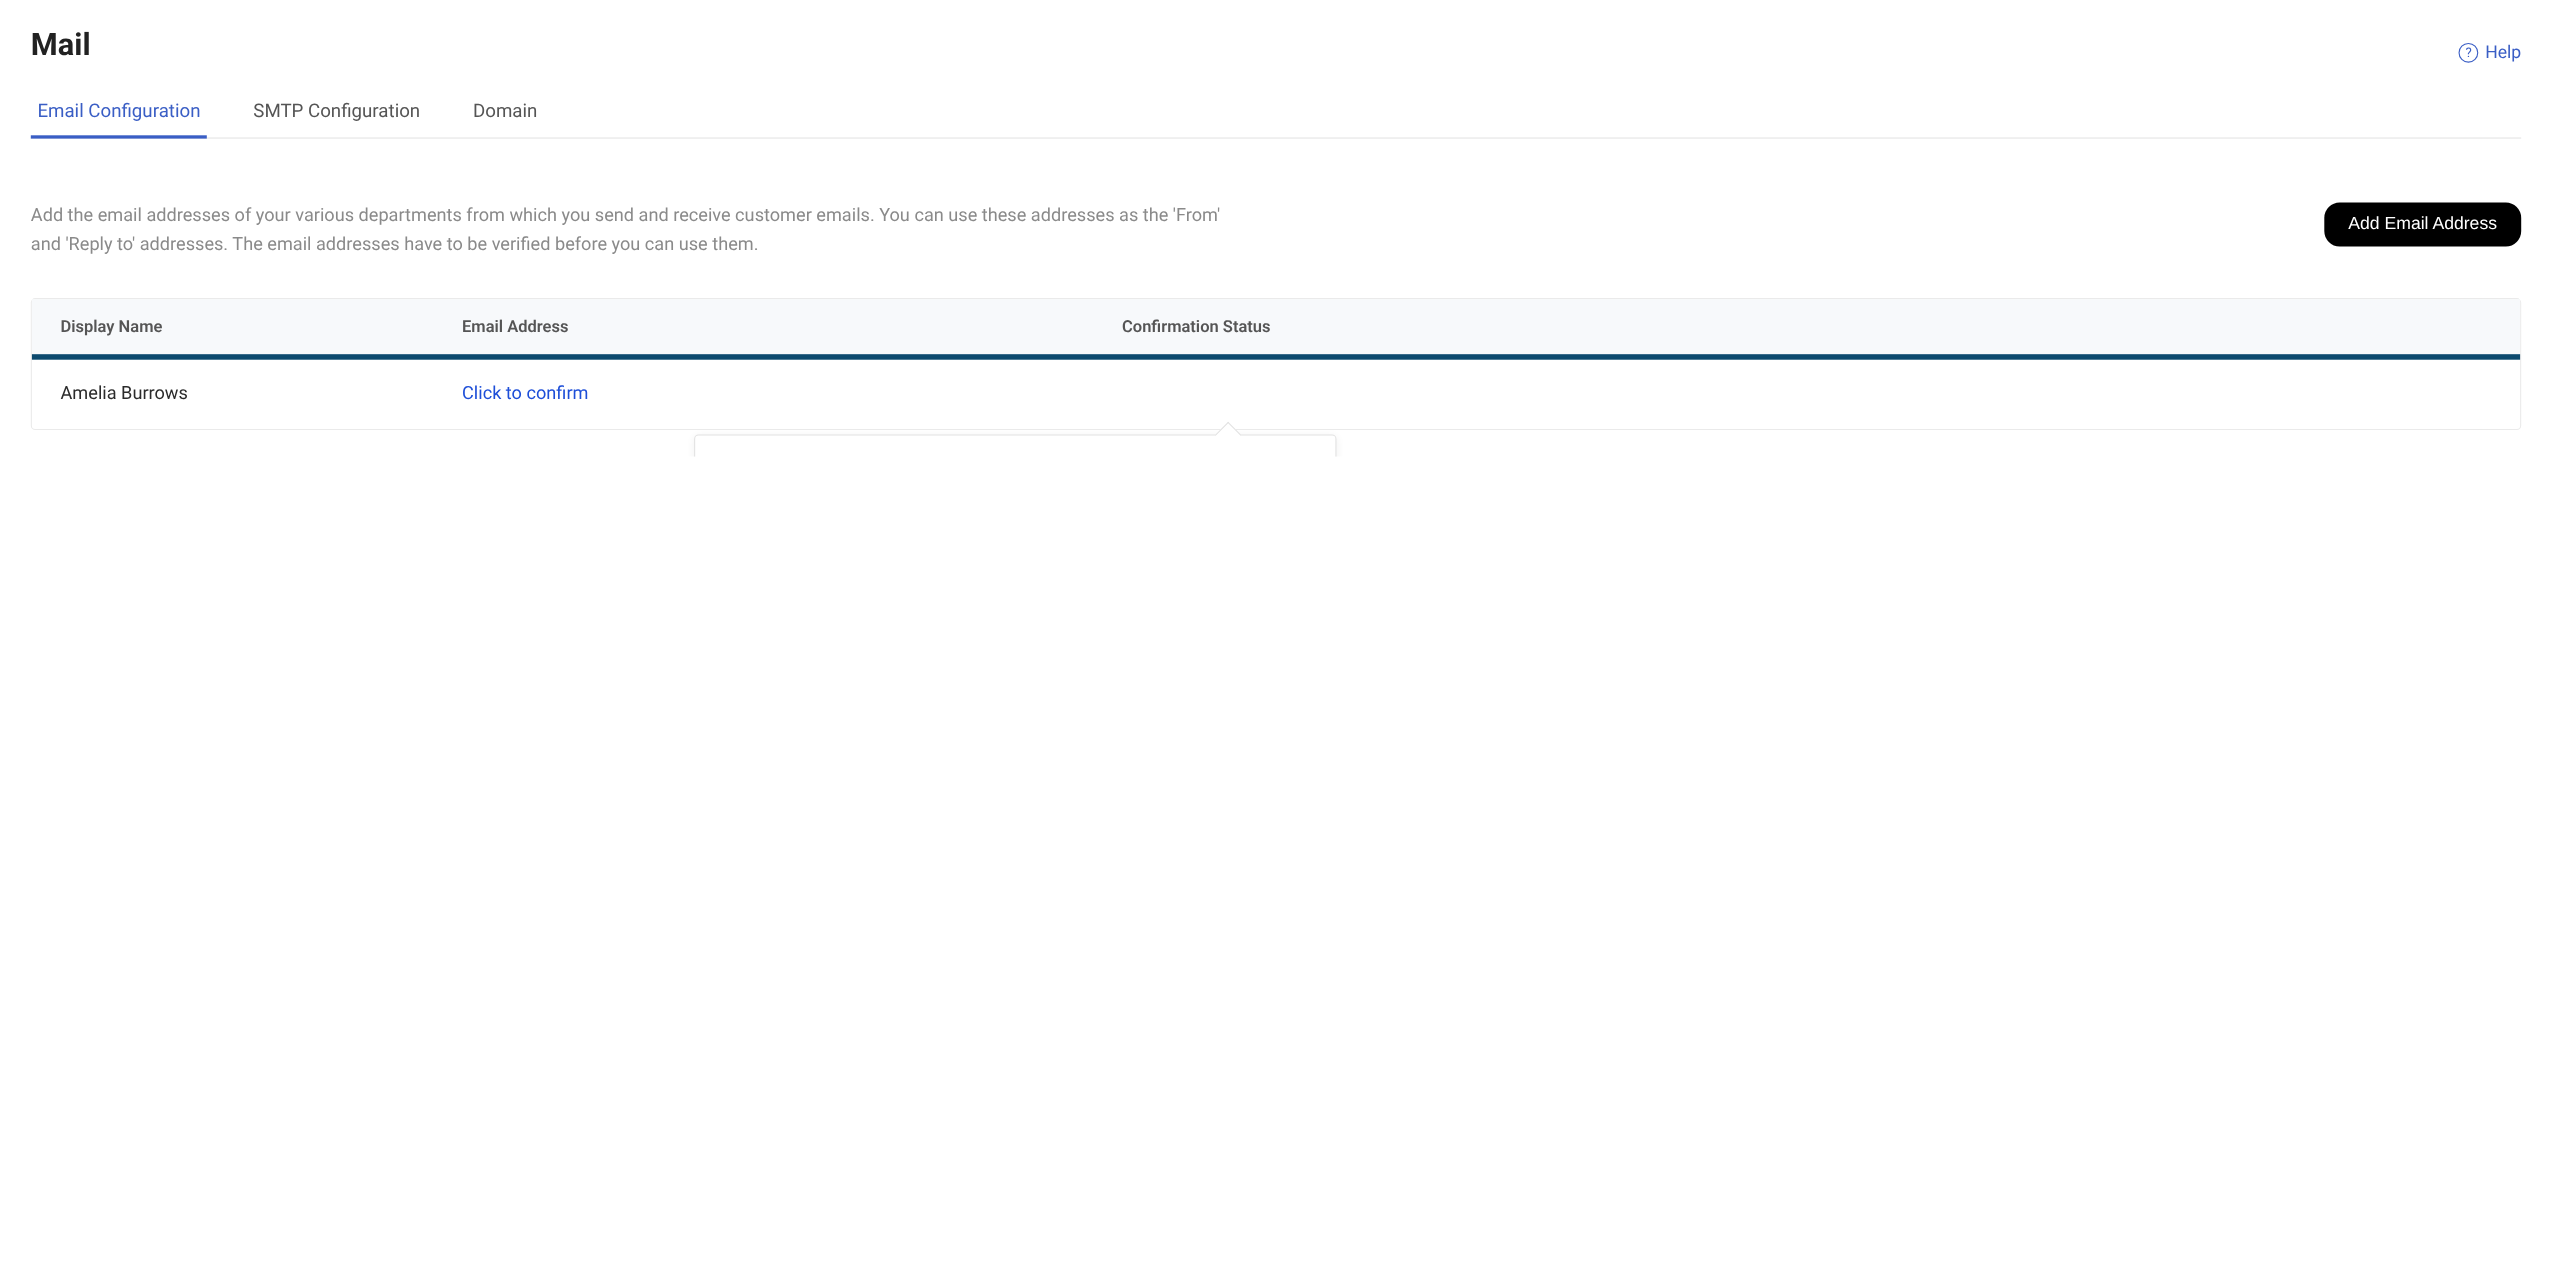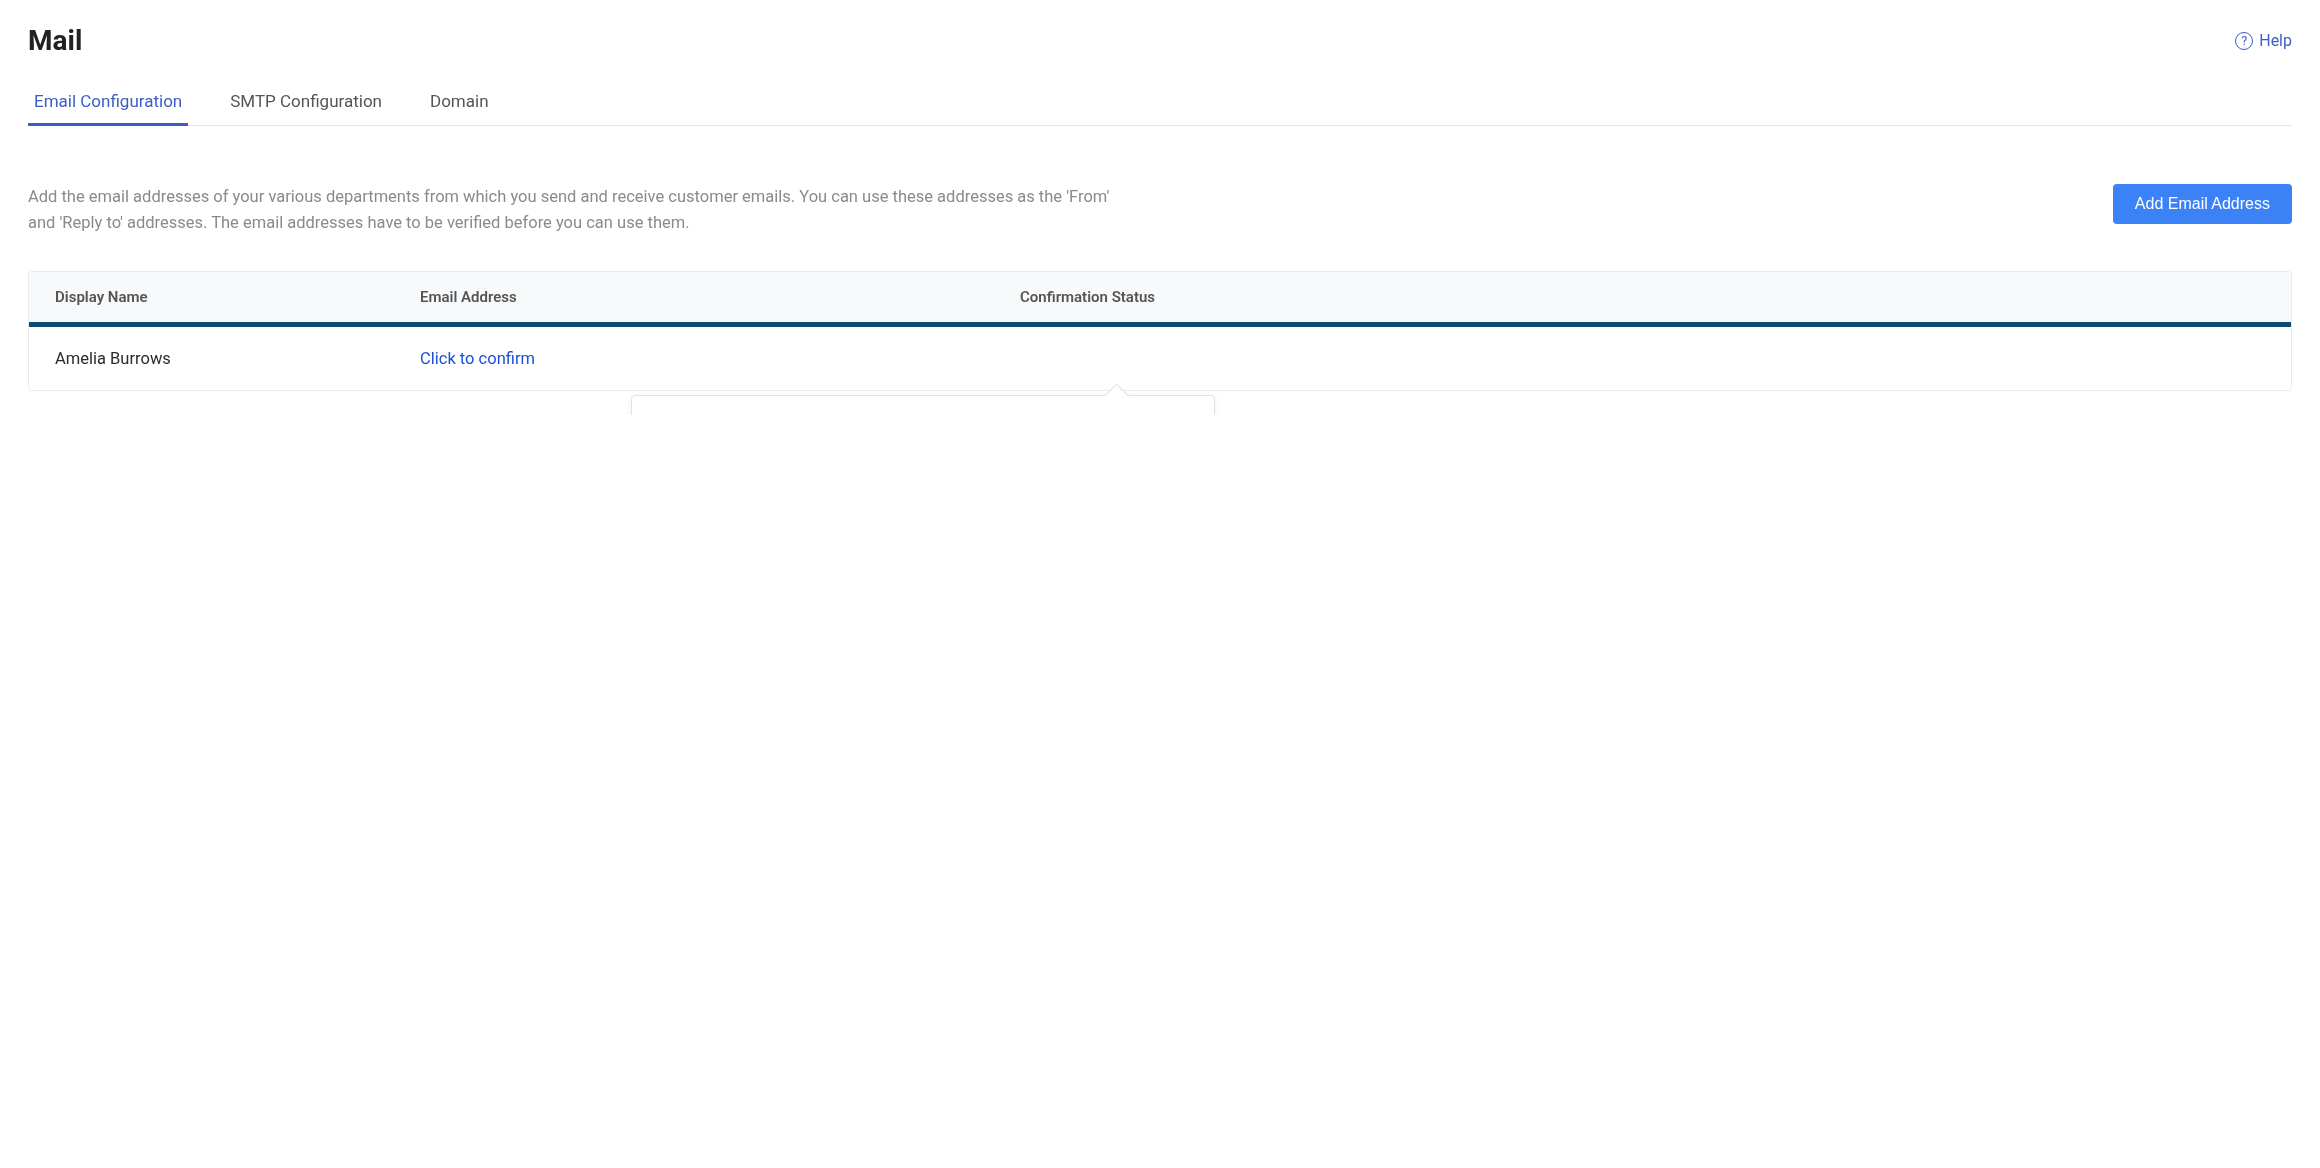--- a/index.html
+++ b/index.html
@@ -9,21 +9,21 @@
     }
     body {
       font-family: -apple-system, BlinkMacSystemFont, "Segoe UI", Roboto, "Helvetica Neue", Arial, sans-serif;
       background: #fff;
       color: #2b2b2b;
       padding: 24px 28px;
     }
     .header-row {
       display: flex;
       justify-content: space-between;
-      align-items: center;
+      align-items: flex-end;
       margin-bottom: 10px;
     }
     .page-title {
       font-size: 28px;
       font-weight: 700;
       color: #222;
     }
     .help-link {
       display: flex;
       align-items: center;
@@ -93,22 +93,23 @@
     }
     .btn {
       font-size: 16px;
       padding: 11px 22px;
       border-radius: 4px;
       cursor: pointer;
       border: none;
       white-space: nowrap;
     }
     .btn-primary {
-      background: #3b82f6;
+      background: #000000;
       color: #fff;
+      border-radius: 14px;
     }
     .btn-secondary {
       background: #fff;
       color: #444;
       border: 1px solid #d0d0d0;
     }
     .table {
       margin-top: 36px;
       border: 1px solid #eaeaea;
       border-radius: 4px;

